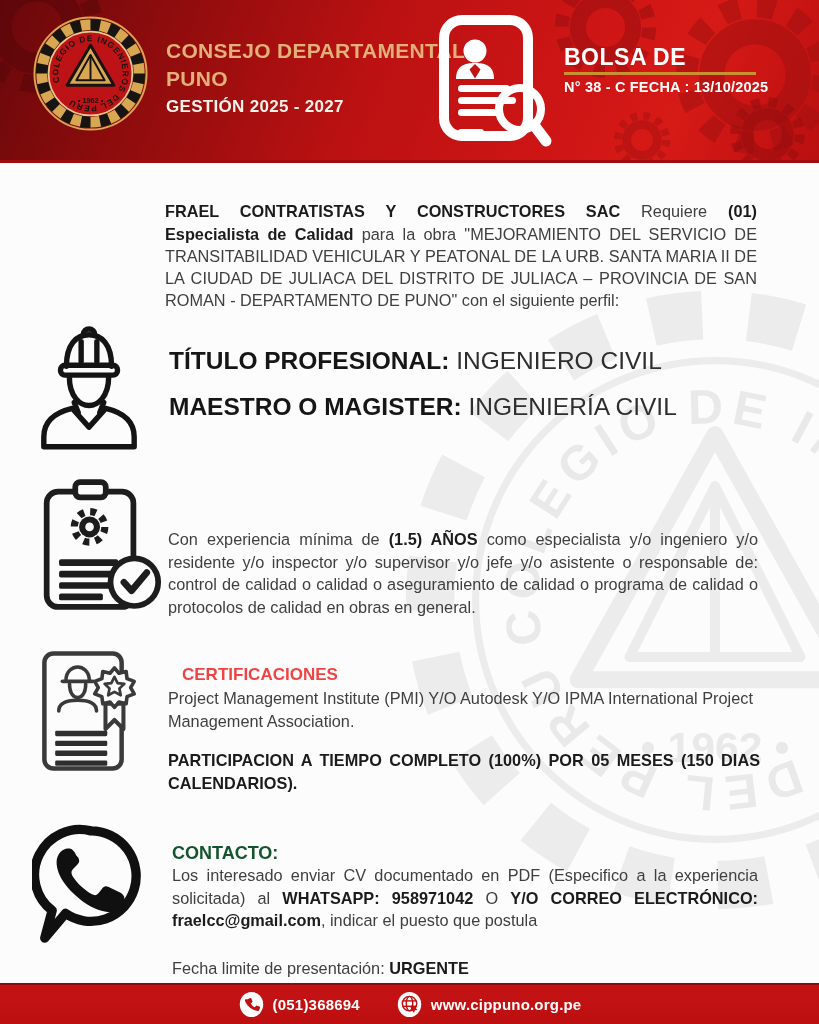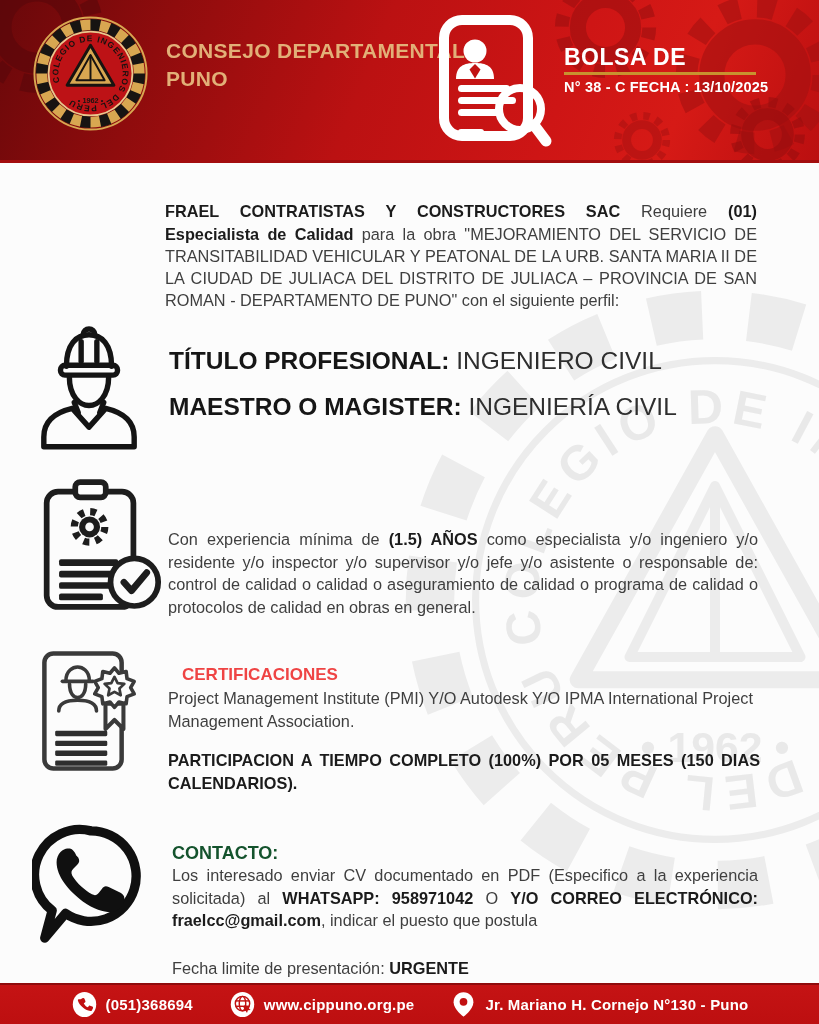--- a/index.html
+++ b/index.html
@@ -131,20 +131,21 @@
       </g>
       <text x="60" y="90" text-anchor="middle" font-size="7.5" font-weight="bold" fill="#181512" font-family="Liberation Sans, sans-serif">• 1962 •</text>
       <path d="M60 31 L84 72 L36 72 Z" fill="#d8a751" stroke="#171310" stroke-width="3" stroke-linejoin="round"></path>
       <path d="M60 41 L74.5 67 L45.5 67 Z" fill="none" stroke="#171310" stroke-width="2" stroke-linejoin="round"></path>
       <path d="M60 41 L60 67" stroke="#171310" stroke-width="2"></path>
     </svg>
 
     <div class="org-block">
       <div class="org-line1">CONSEJO DEPARTAMENTAL</div>
       <div class="org-line2">PUNO</div>
+      <div class="org-gestion">GESTIÓN 2025 - 2027</div>
     </div>
 
     <svg class="badge-cv" viewBox="0 0 119 136">
       <rect x="7" y="7" width="84" height="116" rx="18" fill="none" stroke="#ffffff" stroke-width="10"></rect>
       <circle cx="38" cy="38" r="11.5" fill="#ffffff"></circle>
       <path d="M19 66 C19 53 27 50 38 50 C49 50 57 53 57 66 Z" fill="#ffffff"></path>
       <path d="M38 51 l5.5 5.5 -5.5 9 -5.5 -9 z" fill="#c21213"></path>
       <rect x="21" y="72" width="52" height="7" rx="3.5" fill="#ffffff"></rect>
       <rect x="21" y="84" width="58" height="7" rx="3.5" fill="#ffffff"></rect>
       <rect x="21" y="96" width="42" height="7" rx="3.5" fill="#ffffff"></rect>
@@ -242,22 +243,15 @@
         <g stroke="#c11011" fill="none" stroke-width="1.6">
           <circle cx="15" cy="14" r="8"></circle>
           <ellipse cx="15" cy="14" rx="3.6" ry="8"></ellipse>
           <path d="M7.5 11 H22.5"></path>
             <path d="M7.5 17 H22.5"></path>
         </g>
         <path d="M17 16 l6 6 -3 .5 -1 3 -4-6.5 z" fill="#c11011" transform="translate(1,-1)"></path>
       </svg>
       <span>www.cippuno.org.pe</span>
     </div>
-    <div class="footer-item">
-      <svg class="footer-icon" viewBox="0 0 30 30">
-        <path d="M15 1.5 C8.5 1.5 4 6.5 4 12.5 c0 8 11 16 11 16 s11 -8 11 -16 C26 6.5 21.5 1.5 15 1.5 z" fill="#ffffff"></path>
-        <circle cx="15" cy="12" r="4.3" fill="#c11011"></circle>
-      </svg>
-      <span>Jr. Mariano H. Cornejo N°130 - Puno</span>
-    </div>
   </footer>
 
 </div>
 
 </body></html>

